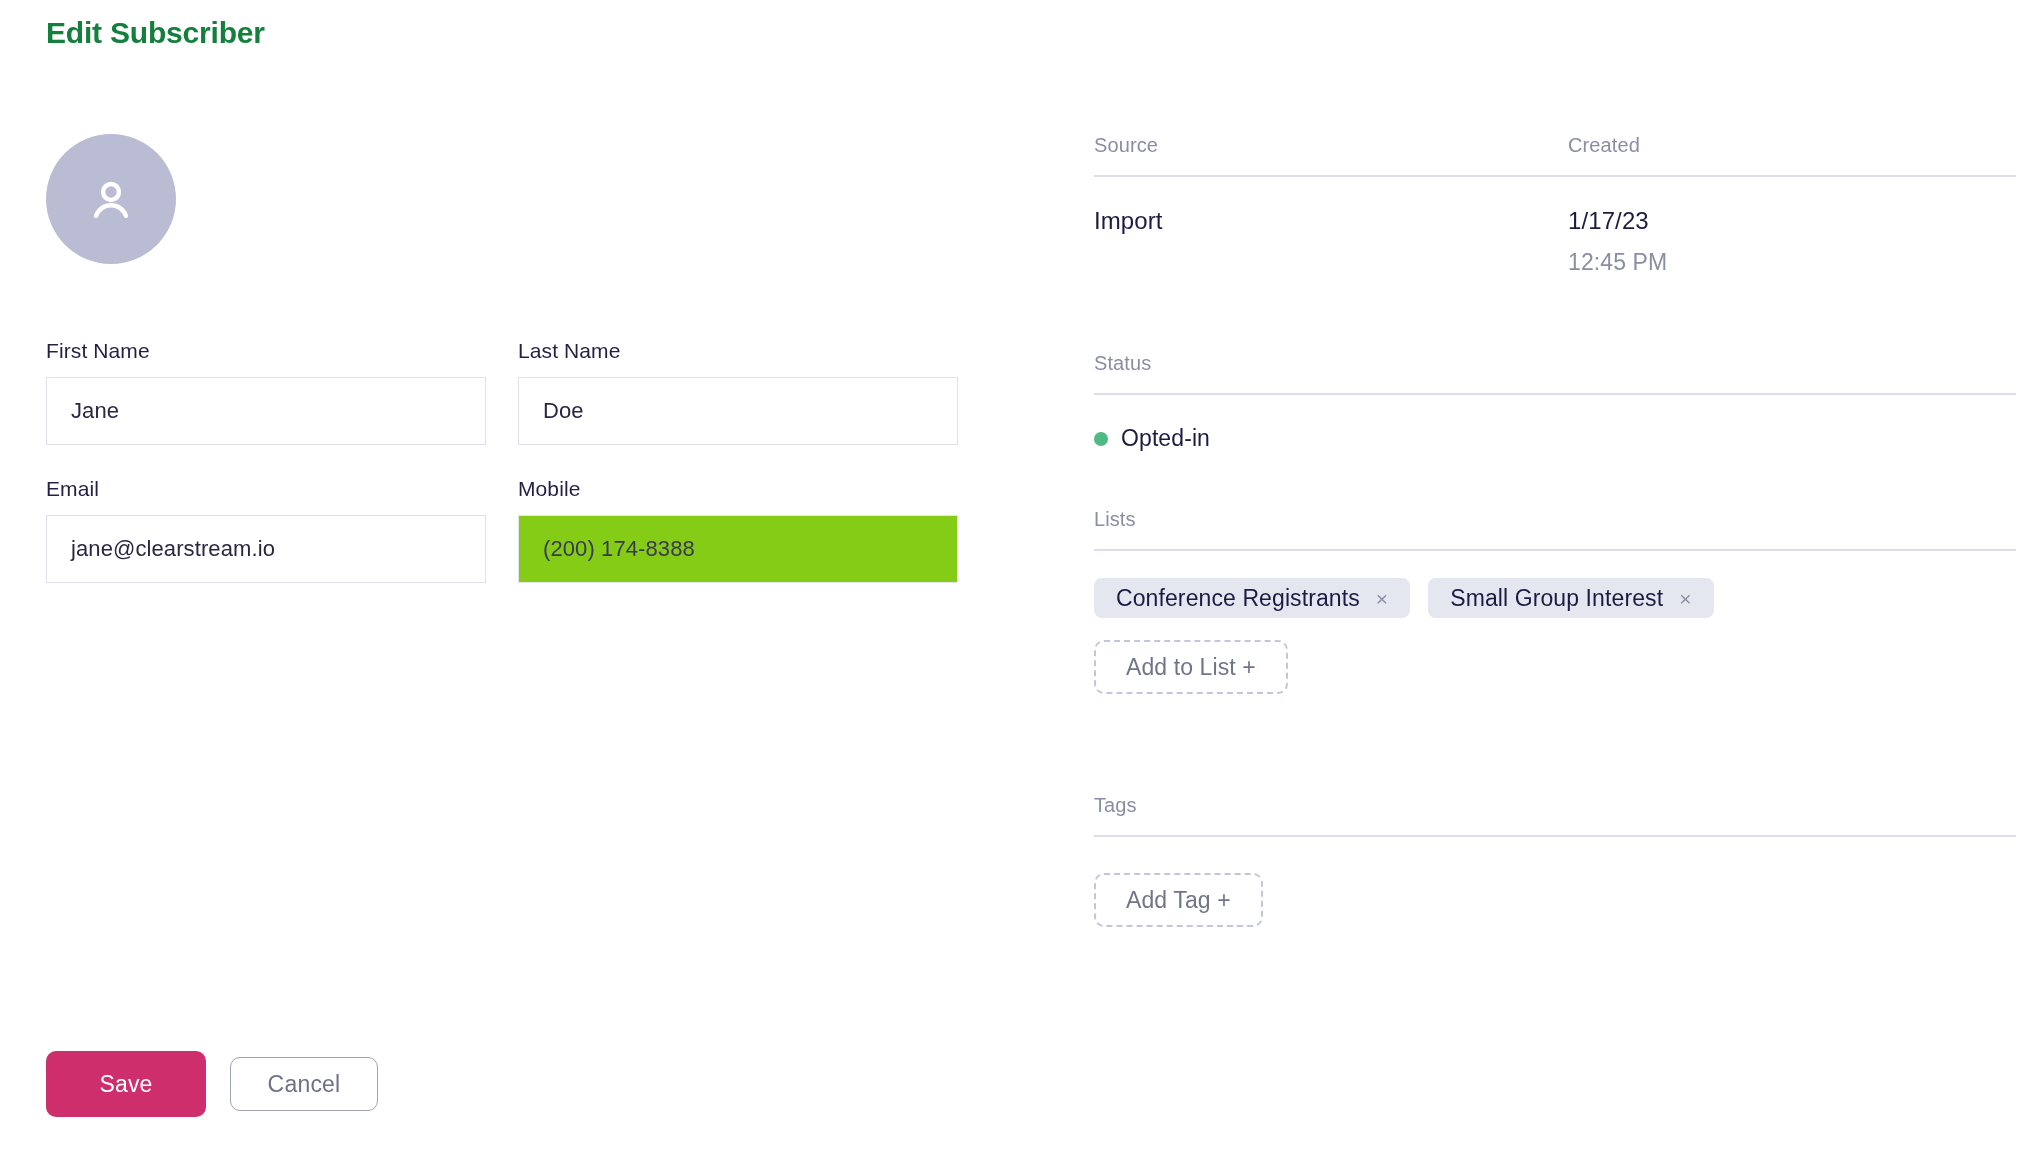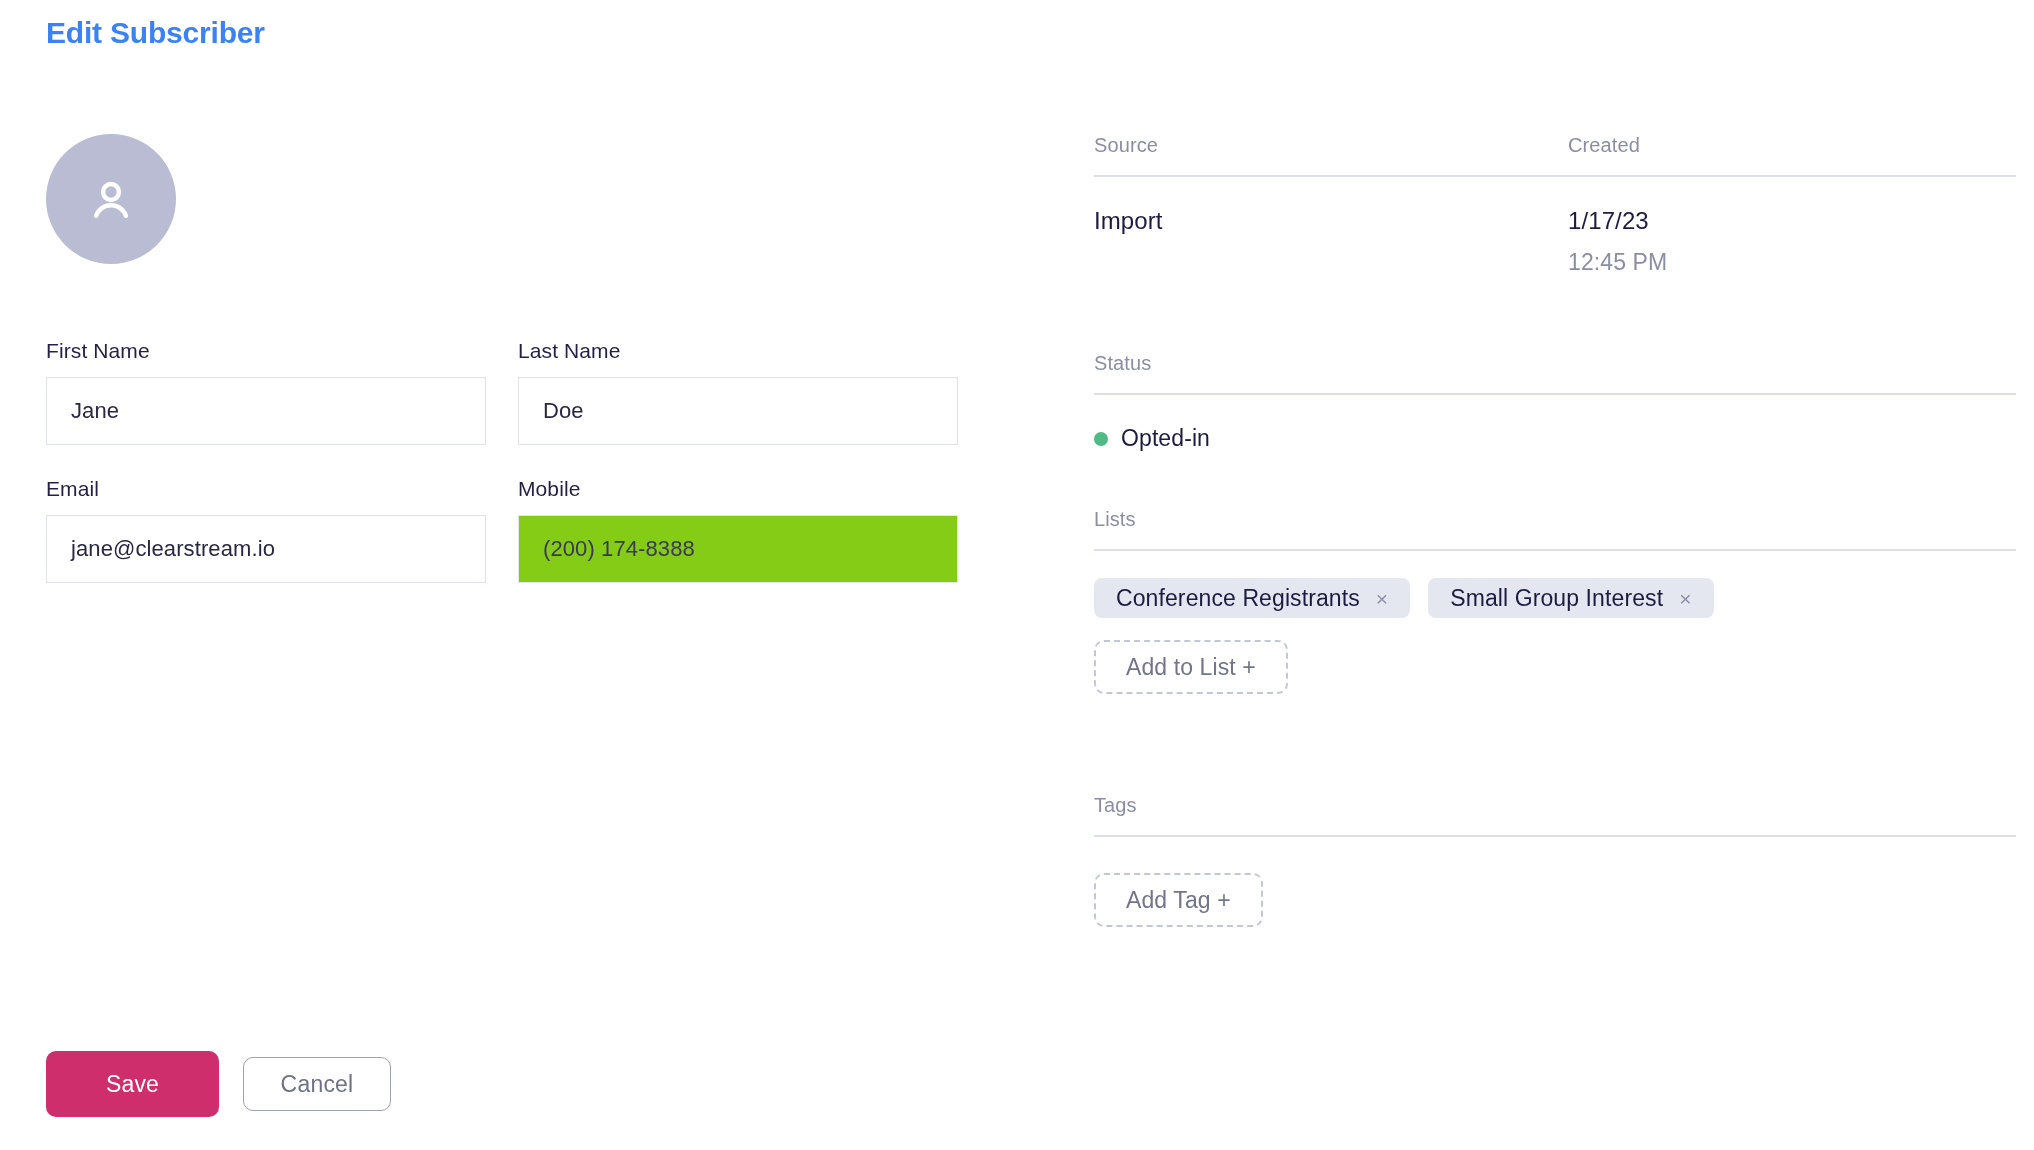--- a/index.html
+++ b/index.html
@@ -18,21 +18,21 @@
   }
 
   
   .page-title {
     position: absolute;
     left: 46px;
     top: 16px;
     font-size: 30px;
     font-weight: 700;
     letter-spacing: -0.2px;
-    color: #3b82f6;
+    color: #15803d;
   }
 
   
   .columns {
     position: absolute;
     left: 0; top: 0;
     width: 2034px;
     height: 1150px;
   }
 
@@ -91,21 +91,21 @@
   
   .actions {
     position: absolute;
     left: 46px;
     top: 1051px;
     display: flex;
     align-items: center;
     gap: 24px;
   }
   .btn-save {
-    width: 173px;
+    width: 160px;
     height: 66px;
     border-radius: 10px;
     background: #ce2e6c;
     color: #ffffff;
     border: none;
     font-size: 23px;
     font-family: "Liberation Sans", sans-serif;
     letter-spacing: 0.2px;
     cursor: pointer;
   }

